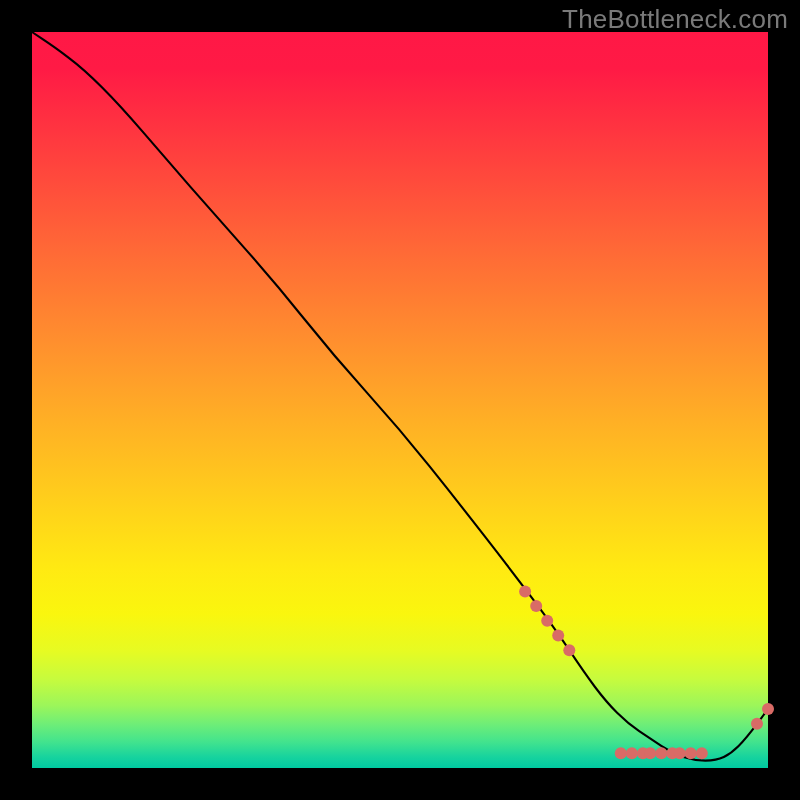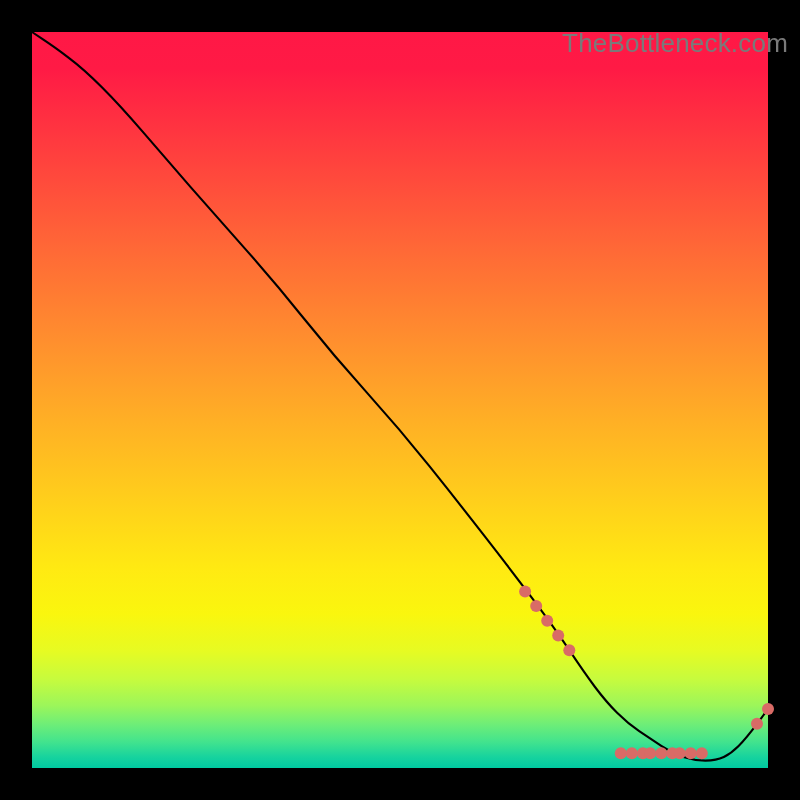--- a/index.html
+++ b/index.html
@@ -18,21 +18,20 @@
   }
   .watermark {
     position: absolute;
     top: 4px;
     right: 12px;
     color: #7a7a7a;
     font-size: 26px;
     font-weight: 400;
     letter-spacing: 0.2px;
     z-index: 10;
-    margin-top: 24px;
   }
   .plot-area {
     position: absolute;
     left: 32px;
     top: 32px;
     width: 736px;
     height: 736px;
     
     background: linear-gradient(
       to bottom,

